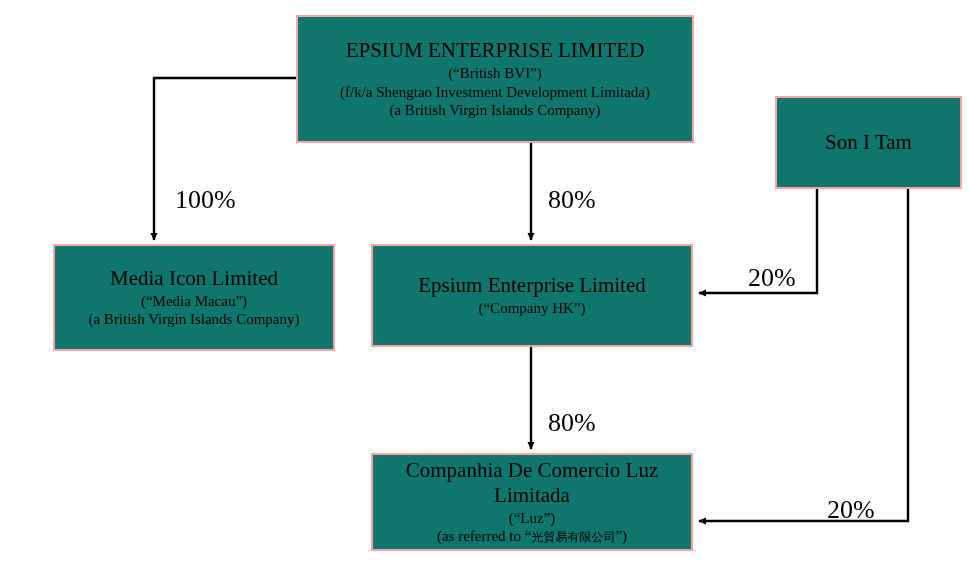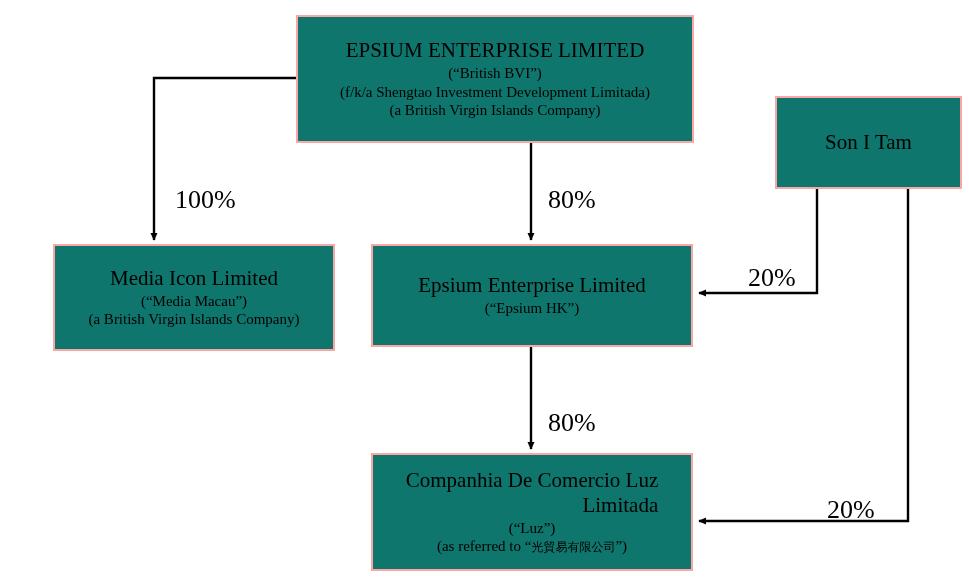--- a/index.html
+++ b/index.html
@@ -92,28 +92,28 @@
   </div>
 
   <div class="entity-box" style="left: 13px; top: 244px; width: 282px; height: 107px; margin-left: 40px;">
     <div class="entity-name">Media Icon Limited</div>
     <div class="entity-sub tight">(“Media Macau”)</div>
     <div class="entity-sub">(a British Virgin Islands Company)</div>
   </div>
 
   <div class="entity-box" style="left: 371px; top: 244px; width: 322px; height: 103px;">
     <div class="entity-name">Epsium Enterprise Limited</div>
-    <div class="entity-sub tight">(“Epsium HK”)</div>
+    <div class="entity-sub tight">(“Company HK”)</div>
   </div>
 
   <div class="entity-box" style="left: 775px; top: 96px; width: 187px; height: 93px;">
     <div class="entity-name">Son I Tam</div>
   </div>
 
-  <div class="entity-box" style="left: 371px; top: 453px; width: 322px; height: 118px; text-align: right;">
+  <div class="entity-box" style="left: 371px; top: 453px; width: 322px; height: 98px;">
     <div class="entity-name">Companhia De Comercio Luz
 Limitada</div>
     <div class="entity-sub tight">(“Luz”)</div>
     <div class="entity-sub"><span>(as referred to “</span><span class="cjk">光貿易有限公司</span><span>”)</span></div>
   </div>
 
   <div class="edge-label" style="left: 175px; top: 187px;">100%</div>
   <div class="edge-label" style="left: 548px; top: 187px;">80%</div>
   <div class="edge-label" style="left: 748px; top: 265px;">20%</div>
   <div class="edge-label" style="left: 548px; top: 410px;">80%</div>

